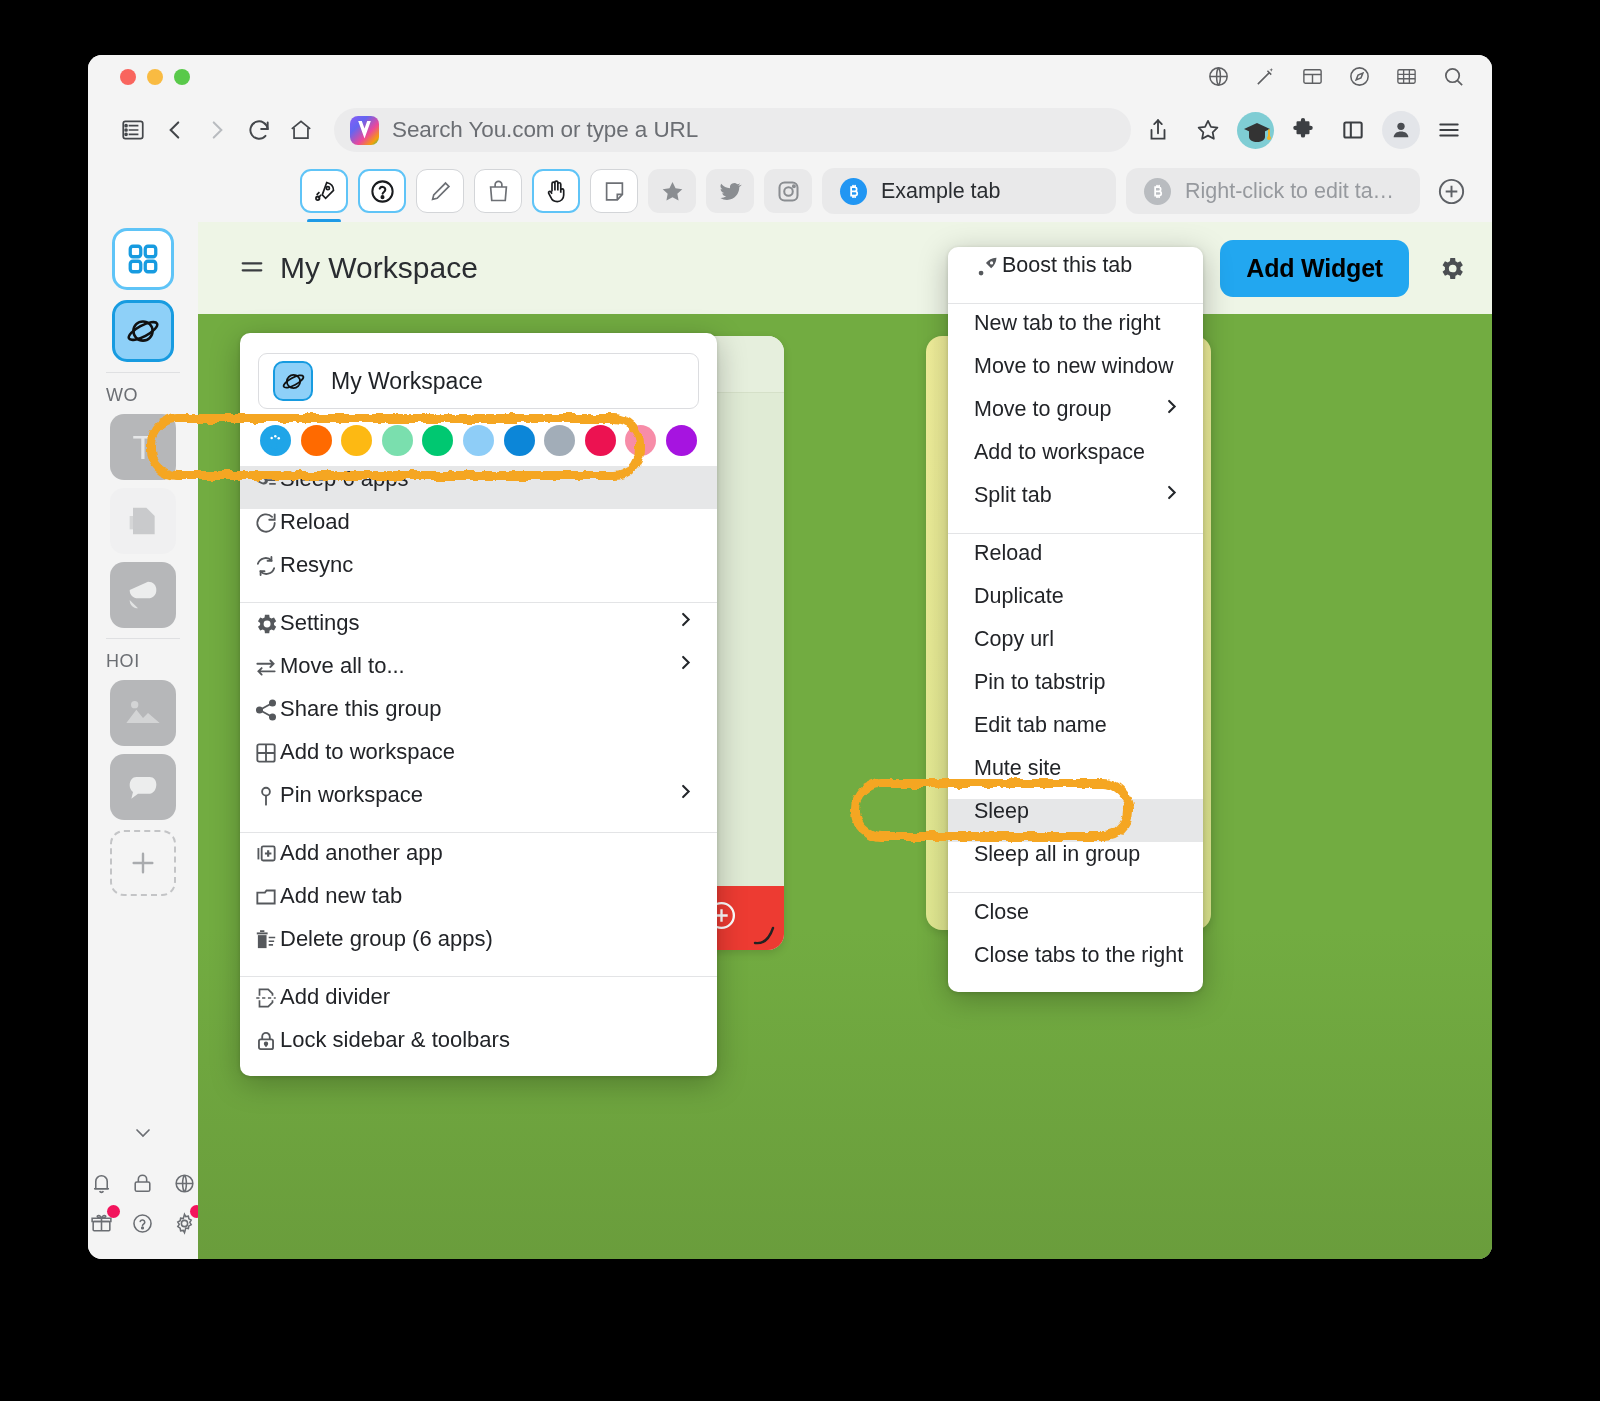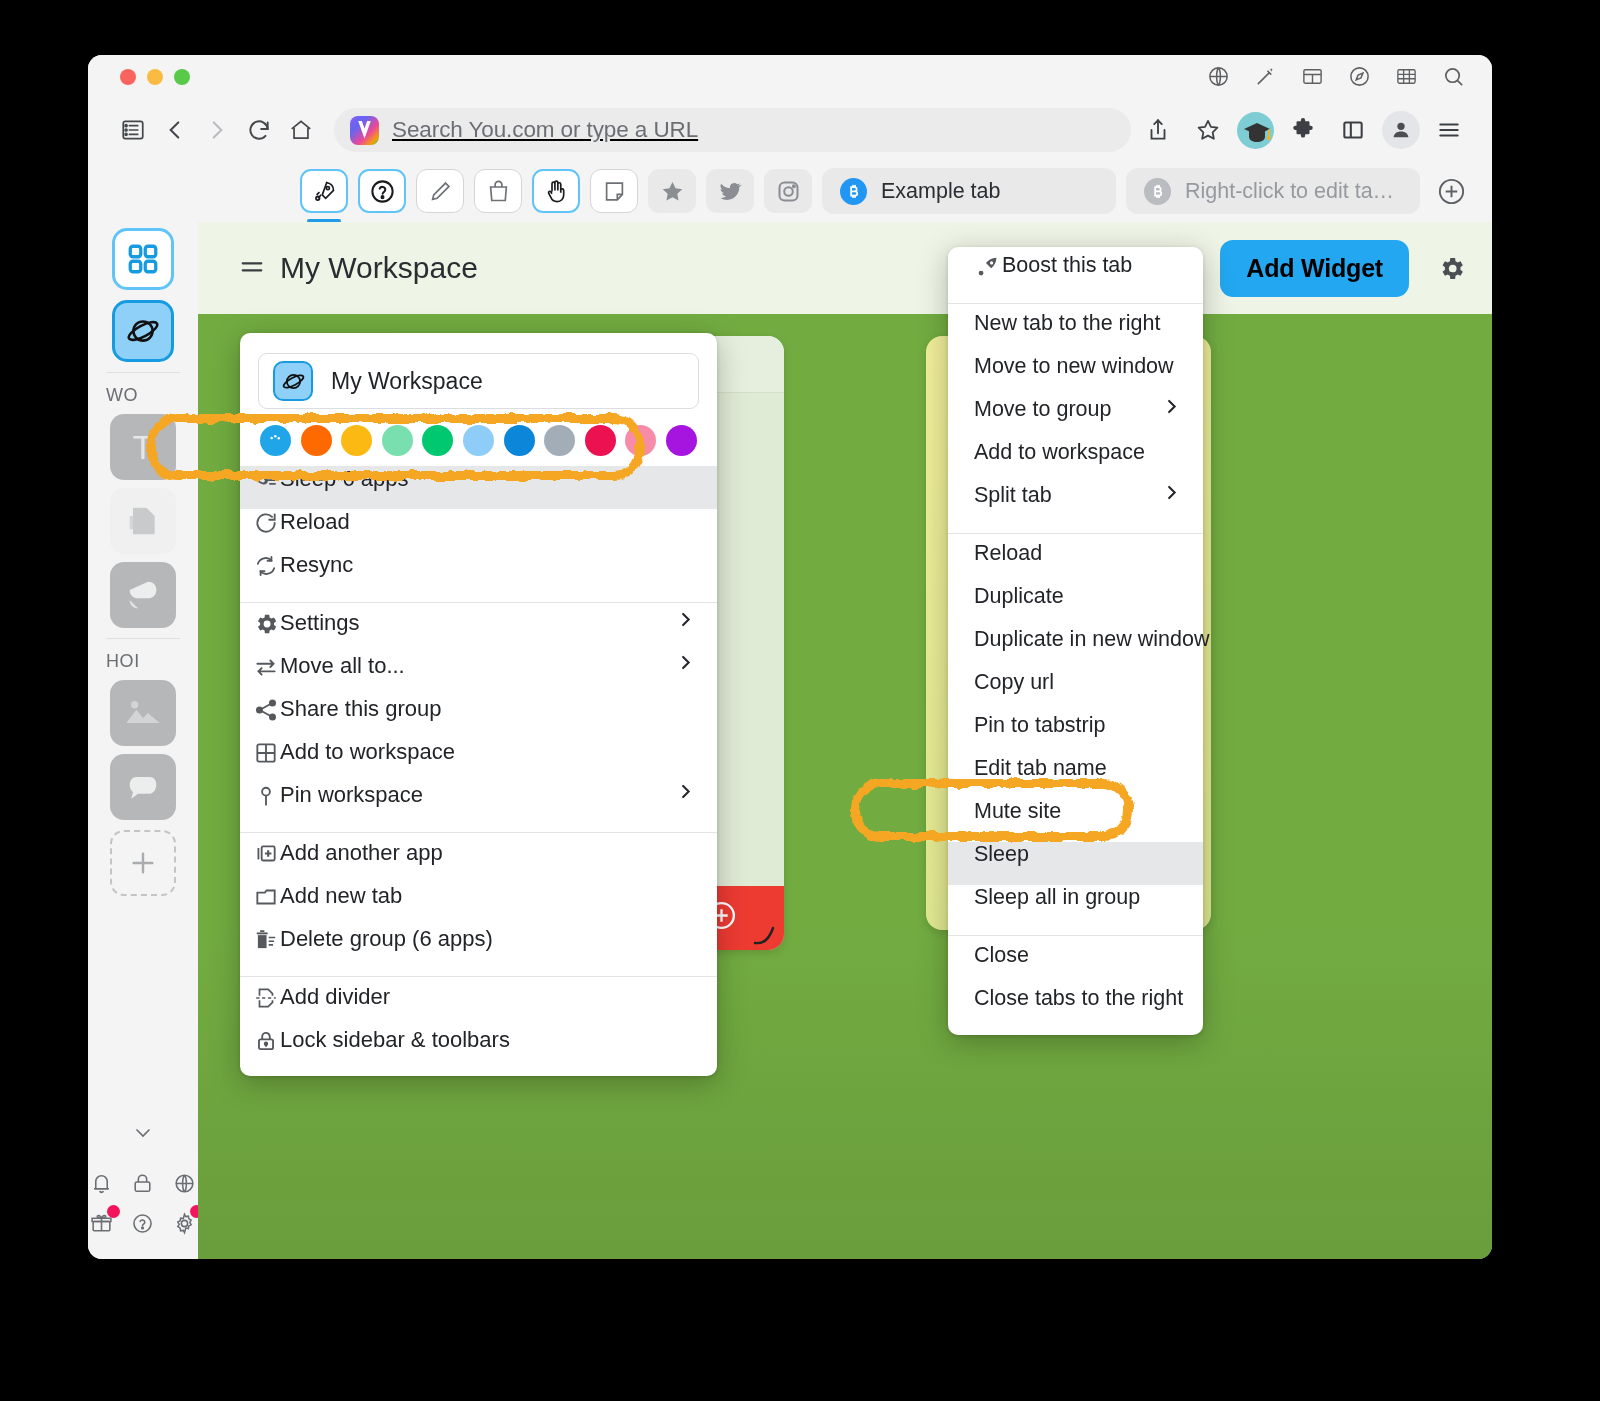--- a/index.html
+++ b/index.html
@@ -31,21 +31,20 @@
   
   .navbar { position: relative; height: 60px; display: flex; align-items: center; padding: 0 22px 0 24px; }
   .nav-ic { width: 42px; height: 42px; display: flex; align-items: center; justify-content: center; color: #44474b; flex: 0 0 auto; }
   .nav-ic svg { width: 26px; height: 26px; }
   .nav-ic.dim { color: #b9bcc0; }
   .urlbar {
     flex: 1 1 auto; height: 44px; margin-left: 12px; margin-right: 6px;
     background: #ebebec; border-radius: 22px;
     display: flex; align-items: center; padding: 0 16px; gap: 13px;
     max-width: 1070px;
-    text-decoration: underline;
   }
   .youlogo { width: 29px; height: 29px; border-radius: 8px; flex: 0 0 auto;
     background: linear-gradient(135deg,#8b5cf6 0%,#6366f1 30%,#ec4899 62%,#f59e0b 85%,#22c55e 100%);
     position: relative; overflow: hidden; }
   .youlogo::after { content:""; position:absolute; left:8px; top:5px; width:13px; height:18px;
     background:#fff; clip-path: polygon(0 0,28% 0,50% 45%,72% 0,100% 0,50% 100%); }
   .url-text { font-size: 22.5px; color: #6b6e73; letter-spacing: -.1px; white-space: nowrap; }
   .navbar-right { display: flex; align-items: center; gap: 8px; flex: 0 0 auto; }
   .nb-btn { width: 42px; height: 42px; display: flex; align-items: center; justify-content: center; color: #3c3f43; }
   .nb-btn svg { width: 26px; height: 26px; }
@@ -782,23 +781,20 @@
 
     <div class="sep"></div>
 
     <div class="mi plain">
       <span class="mi-lbl">Reload</span>
     </div>
     <div class="mi plain">
       <span class="mi-lbl">Duplicate</span>
     </div>
     <div class="mi plain">
-      <span class="mi-lbl">Duplicate in new window</span>
-    </div>
-    <div class="mi plain">
       <span class="mi-lbl">Copy url</span>
     </div>
     <div class="mi plain">
       <span class="mi-lbl">Pin to tabstrip</span>
     </div>
     <div class="mi plain">
       <span class="mi-lbl">Edit tab name</span>
     </div>
     <div class="mi plain">
       <span class="mi-lbl">Mute site</span>

